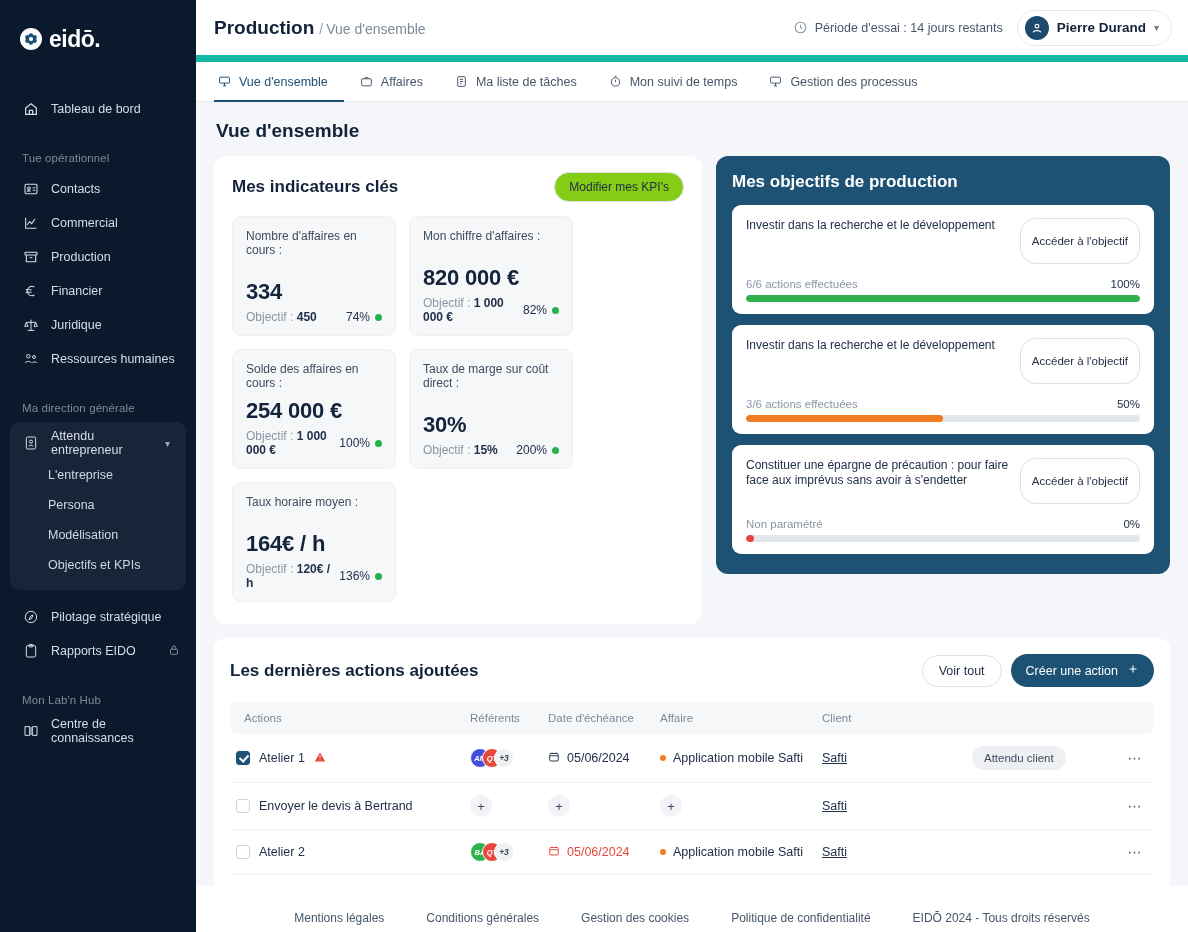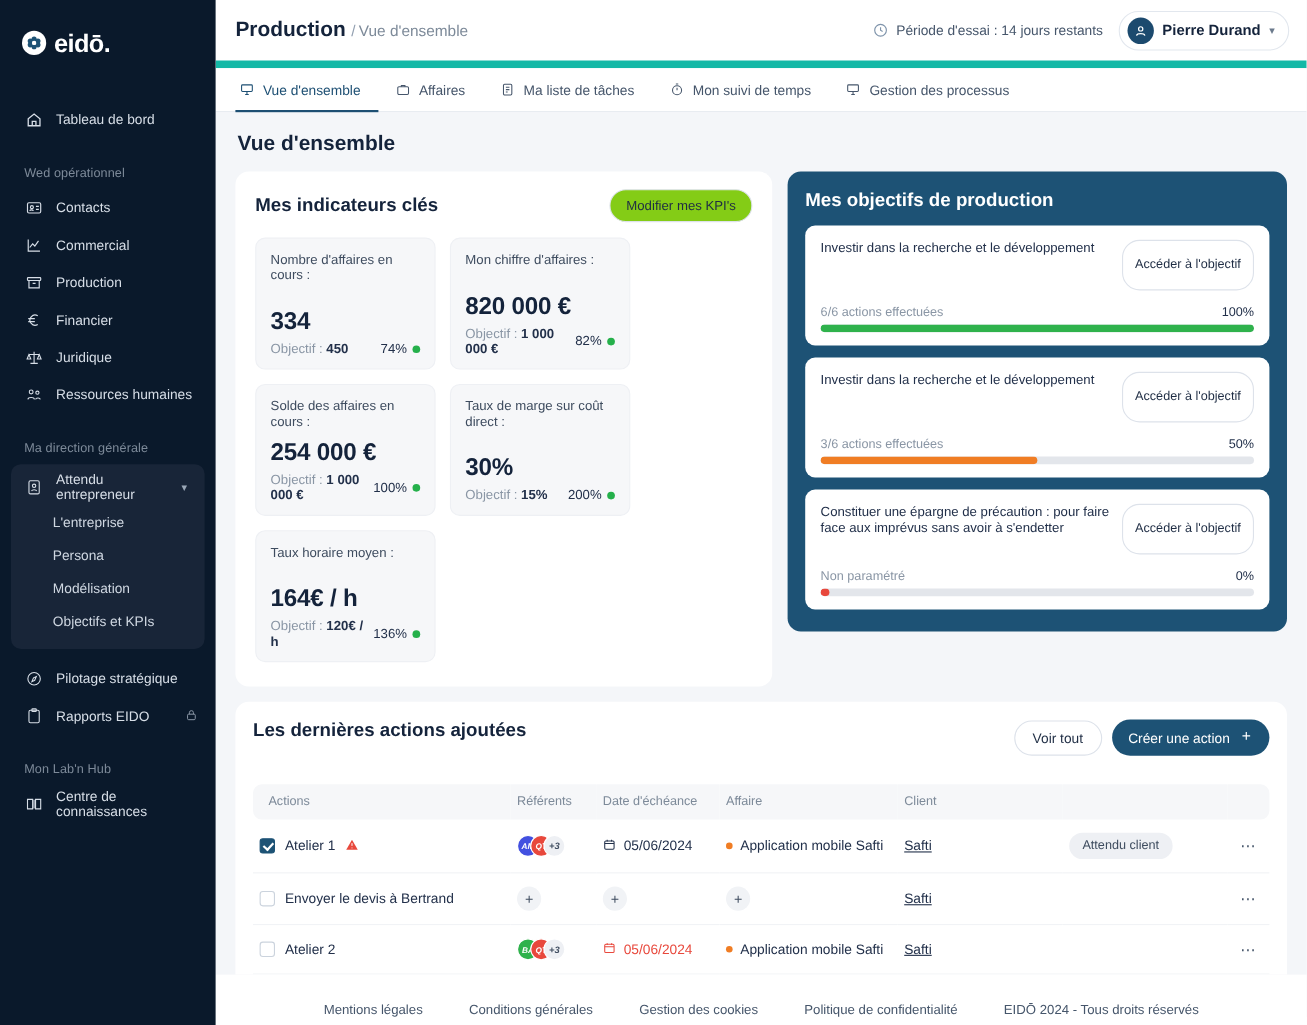--- a/index.html
+++ b/index.html
@@ -126,21 +126,21 @@
     font-family: "Liberation Sans", sans-serif;
   }
   .obj-meta { display: flex; align-items: baseline; margin: 14px 0 5px; }
   .obj-actions { font-size: 11.5px; color: #8a96a5; }
   .obj-pct { margin-left: auto; font-size: 11.5px; color: #22304a; }
   .bar { height: 7px; border-radius: 4px; background: #e3e6eb; overflow: hidden; }
   .bar > span { display: block; height: 100%; border-radius: 4px; }
 
   
   .actions-panel { background: #fff; border-radius: 12px; margin-top: 14px; padding: 16px 16px 12px; }
-  .actions-head { display: flex; margin-bottom: 26px; }
+  .actions-head { display: flex; align-items: center; margin-bottom: 15px; }
   .actions-title { font-size: 17px; font-weight: 700; color: #14233b; }
   .head-btns { margin-left: auto; display: flex; gap: 9px; align-items: center; }
   .btn-pill-ghost {
     border: 1px solid #dde2ea; background: #fff; border-radius: 18px; padding: 8px 16px;
     font-size: 12.5px; color: #1f2d44; cursor: pointer; font-family: "Liberation Sans", sans-serif;
   }
   .btn-pill-primary {
     border: none; background: #1d5275; color: #fff; border-radius: 18px; padding: 9px 15px;
     font-size: 12.5px; cursor: pointer; display: flex; align-items: center; gap: 9px;
     font-family: "Liberation Sans", sans-serif;
@@ -217,21 +217,21 @@
       <span class="ico">
         <svg width="16" height="16" viewBox="0 0 24 24" fill="none" stroke="currentColor" stroke-width="1.8">
             <path d="M4 10.5 12 4l8 6.5V20H4z"></path>
             <path d="M9.5 20v-6h5v6"></path>
           </svg>
       </span>
       <span>Tableau de bord</span>
     </div>
   </div>
 
-  <div class="nav-group-label">Wed opérationnel</div>
+  <div class="nav-group-label">Tue opérationnel</div>
 
   <div class="nav-item">
     <span class="ico">
       <svg width="16" height="16" viewBox="0 0 24 24" fill="none" stroke="currentColor" stroke-width="1.6">
           <rect x="3" y="5" width="18" height="14" rx="2"></rect>
           <circle cx="9" cy="11" r="2"></circle>
           <path d="M6 16c.6-1.6 4.4-1.6 5 0M14.5 10h4M14.5 14h4"></path>
         </svg>
     </span>
     <span>Contacts</span>

